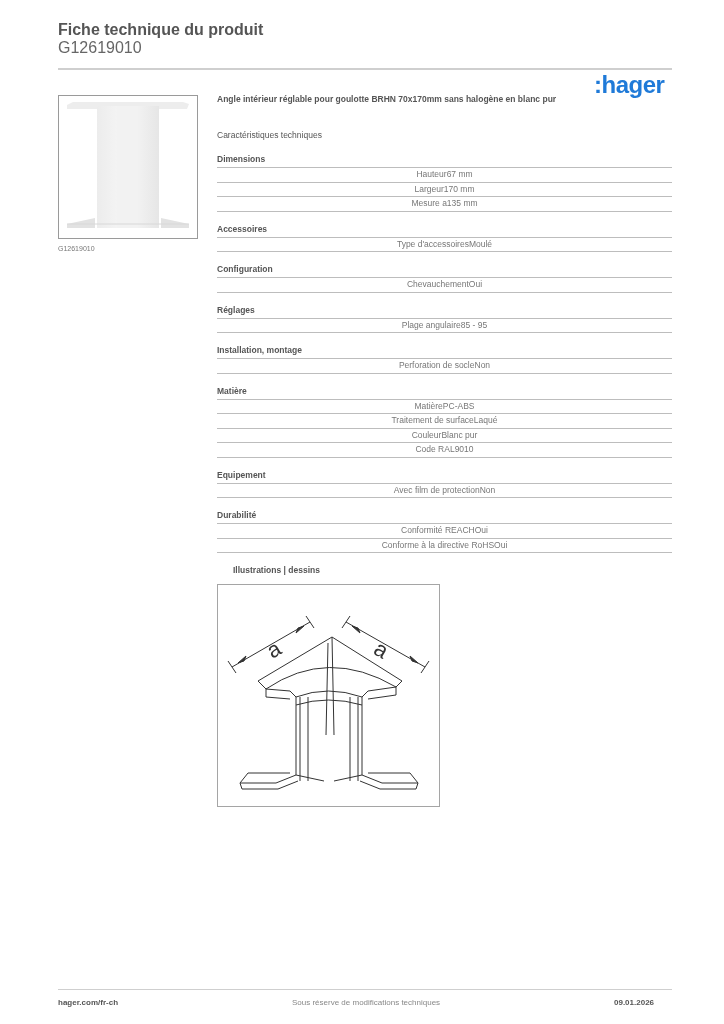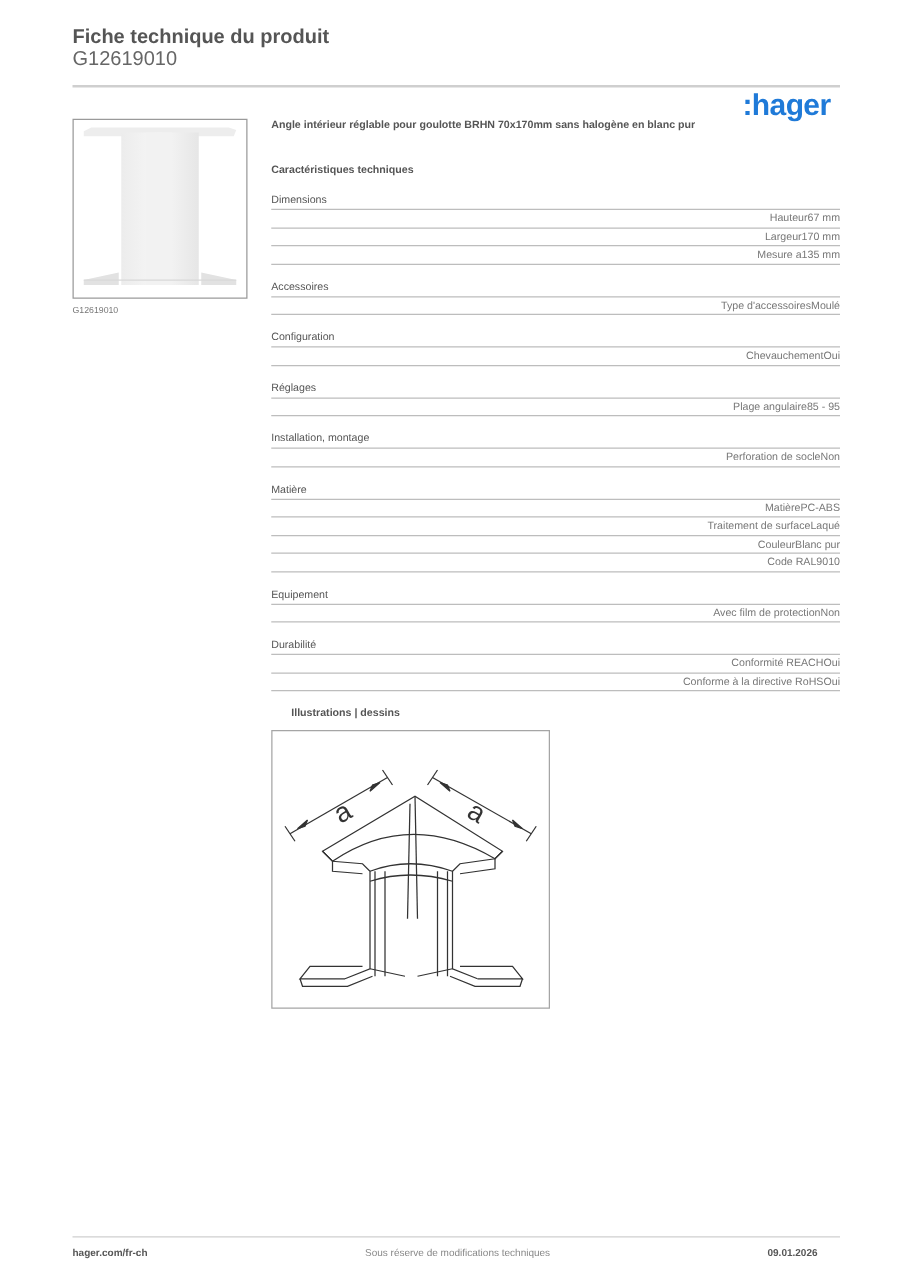--- a/index.html
+++ b/index.html
@@ -5,24 +5,24 @@
   html,body{margin:0;padding:0;background:#fff;}
   body{width:724px;height:1024px;position:relative;font-family:"Liberation Sans",sans-serif;color:#555;overflow:hidden;}
   .hdr-title{position:absolute;left:58px;top:21px;font-size:16px;font-weight:bold;color:#555;}
   .hdr-code{position:absolute;left:58px;top:39px;font-size:16px;color:#666;}
   .logo{position:absolute;left:594px;top:27px;font-size:24px;font-weight:bold;color:#1f7ad8;letter-spacing:-0.5px;margin-top:44px;}
   .hr-top{position:absolute;left:58px;top:68px;width:614px;height:2px;background:#cfcfcf;}
   .thumb{position:absolute;left:58px;top:95px;width:138px;height:142px;border:1px solid #9a9a9a;background:#fff;}
   .thumb-cap{position:absolute;left:58px;top:245px;font-size:7px;color:#777;}
   .main{position:absolute;left:217px;top:94px;width:455px;}
   .prod-desc{font-size:8.5px;font-weight:bold;color:#555;height:14px;}
-  .spec-head{font-size:8.5px;font-weight:bold;color:#555;margin-top:22px;height:12px;}
+  .spec-head{font-size:8.5px;font-weight:normal;color:#555;margin-top:22px;height:12px;}
   .group{margin-top:12px;}
-  .group-title{font-size:8.5px;font-weight:normal;color:#555;padding-bottom:2px;border-bottom:1px solid #bdbdbd;height:11px;line-height:11px;}
-  .row{display:flex;justify-content:flex-end;font-size:8.5px;color:#777;height:13.5px;line-height:13.5px;border-bottom:1px solid #bdbdbd;}
+  .group-title{font-size:8.5px;font-weight:bold;color:#555;padding-bottom:2px;border-bottom:1px solid #bdbdbd;height:11px;line-height:11px;}
+  .row{display:flex;justify-content:center;font-size:8.5px;color:#777;height:13.5px;line-height:13.5px;border-bottom:1px solid #bdbdbd;}
   .illus-title{position:absolute;left:233px;top:565px;font-size:8.5px;font-weight:bold;color:#555;}
   .illus{position:absolute;left:217px;top:584px;width:221px;height:221px;border:1px solid #a5a5a5;background:#fff;}
   .hr-bot{position:absolute;left:58px;top:989px;width:614px;height:1px;background:#cfcfcf;}
   .foot-l{position:absolute;left:58px;top:998px;font-size:8px;font-weight:bold;color:#555;}
   .foot-c{position:absolute;left:292px;top:998px;font-size:8px;color:#888;}
   .foot-r{position:absolute;left:614px;top:998px;font-size:8px;font-weight:bold;color:#555;}
 </style>
 </head>
 <body>
 

